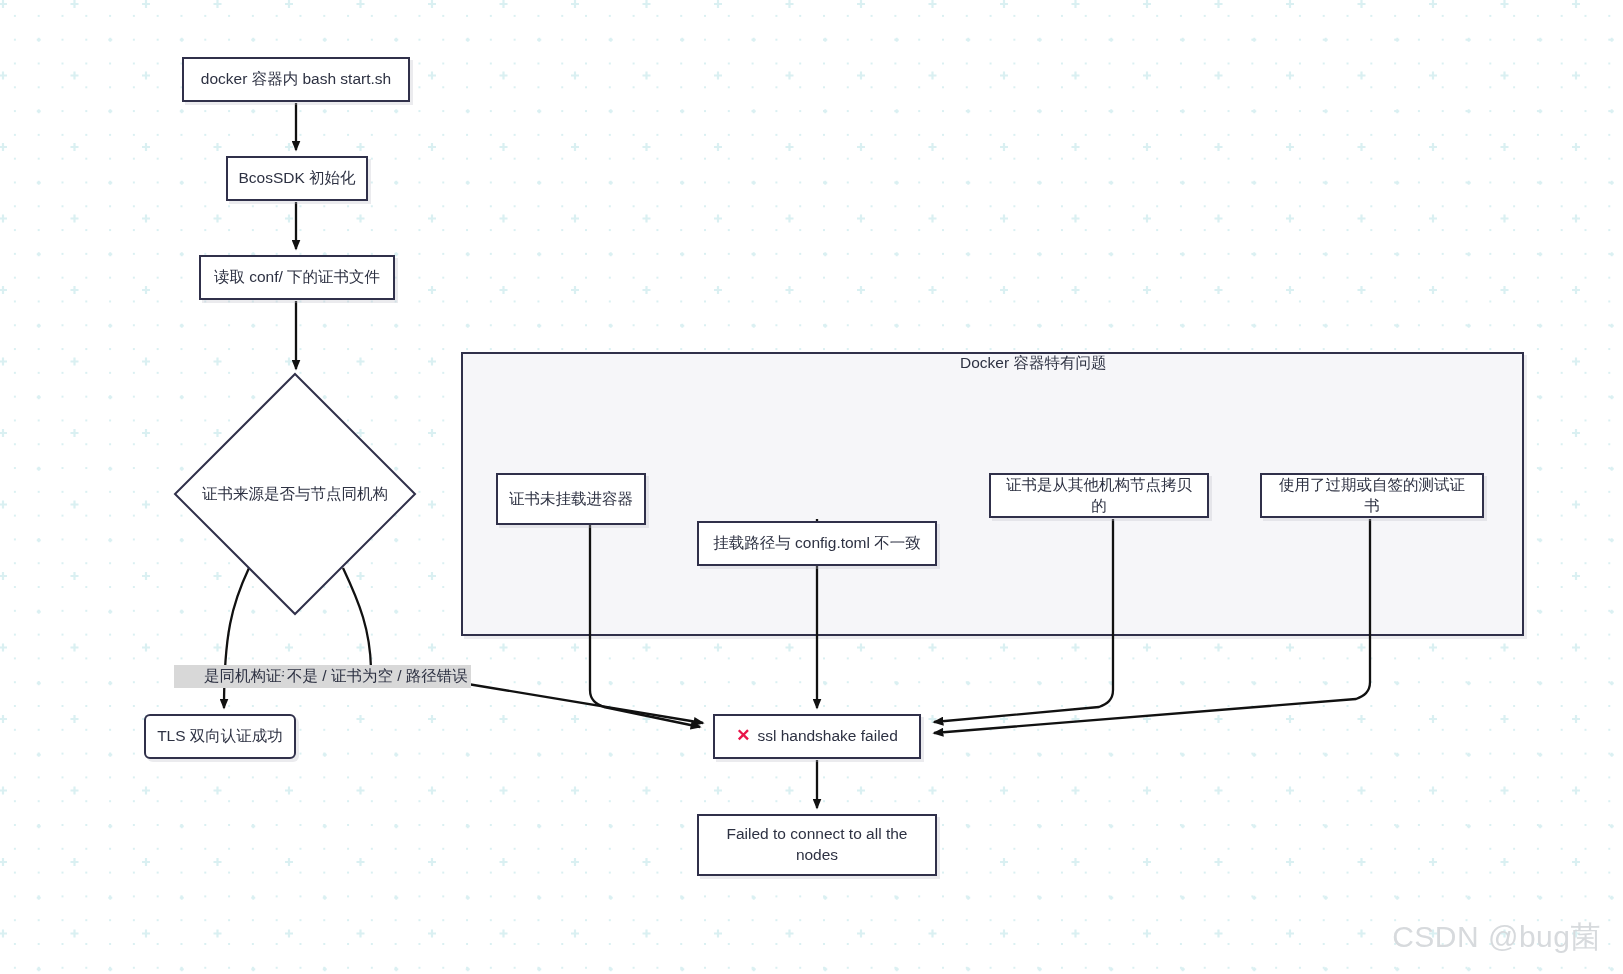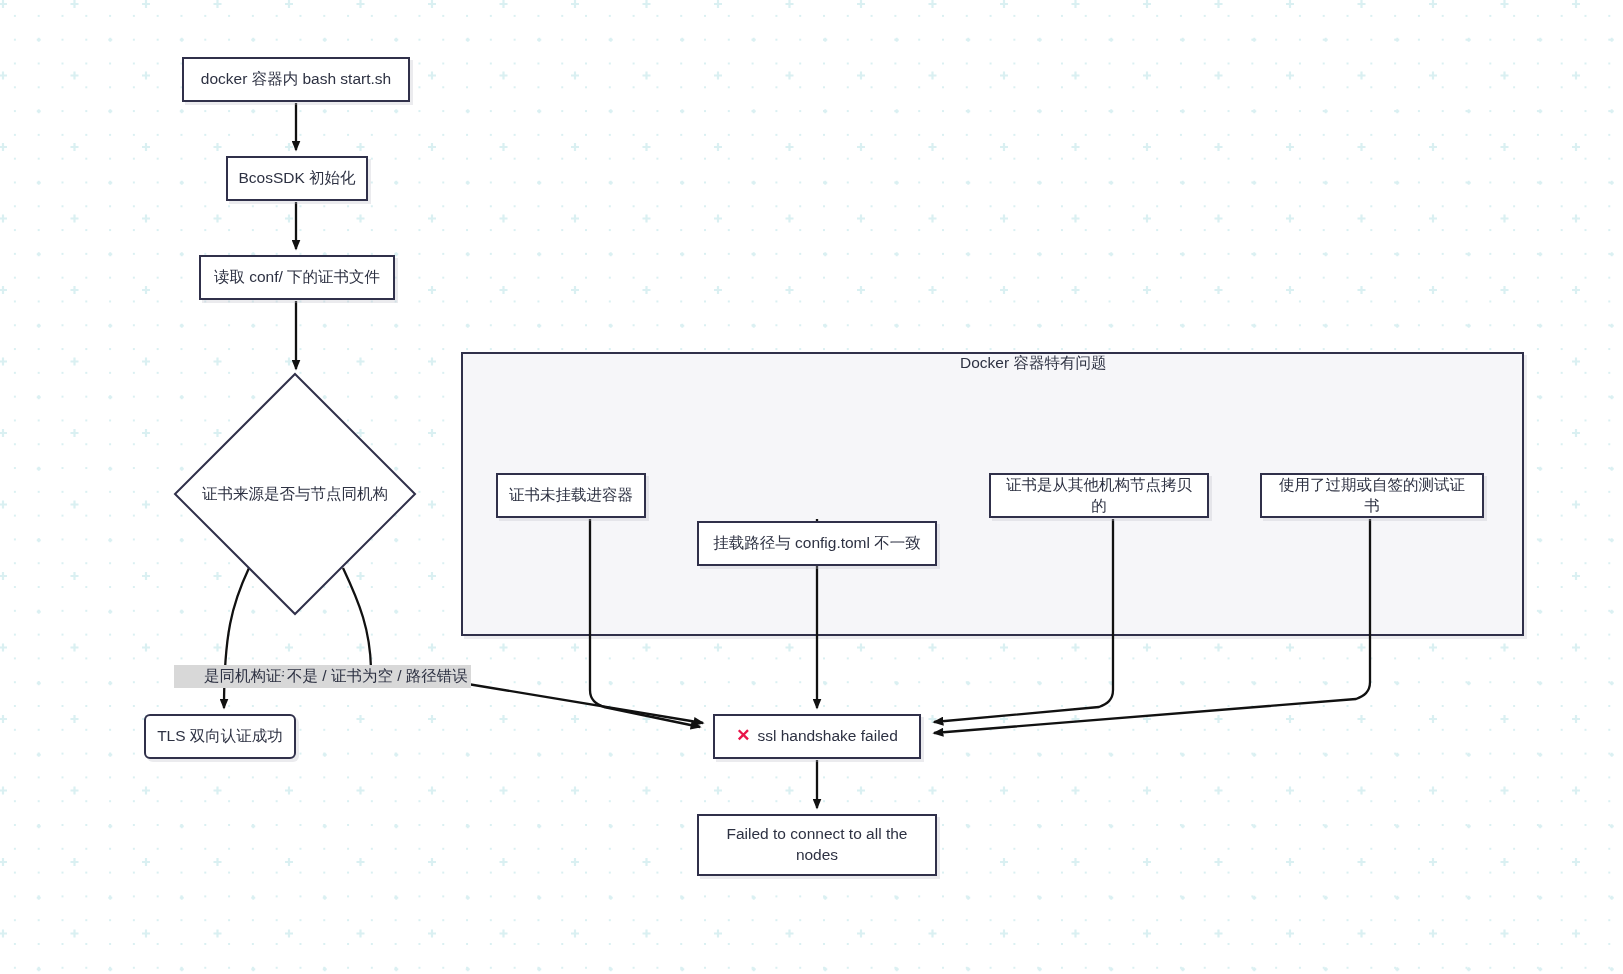--- a/index.html
+++ b/index.html
@@ -486,29 +486,30 @@
       <div class="node" style="left: 713px; top: 714px; width: 208px; height: 45px;">
         <span class="err-row">
           <span class="err-mark">✕</span>
           <span>ssl handshake failed</span>
         </span>
       </div>
       <div class="node" style="left: 697px; top: 814px; width: 240px; height: 62px;">
         <span class="node-inner">Failed to connect to all the
 nodes</span>
       </div>
-      <div class="node" style="left: 496px; top: 473px; width: 150px; height: 45px; text-align: right;">
+      <div class="node" style="left: 496px; top: 473px; width: 150px; height: 52px; text-align: right;">
         <span class="node-inner">证书未挂载进容器</span>
       </div>
       <div class="node" style="left: 697px; top: 473px; width: 240px; height: 45px; margin-top: 48px;">
         <span class="node-inner">挂载路径与 config.toml 不一致</span>
       </div>
       <div class="node" style="left: 989px; top: 473px; width: 220px; height: 45px;">
         <span class="node-inner">证书是从其他机构节点拷贝的</span>
       </div>
       <div class="node" style="left: 1260px; top: 473px; width: 224px; height: 45px;">
         <span class="node-inner">使用了过期或自签的测试证书</span>
       </div>
       <div class="edge-label" style="left: 174px; top: 665px; padding-left: 30px;">是同机构证书</div>
       <div class="edge-label" style="left: 284px; top: 665px;">不是 / 证书为空 / 路径错误</div>
     </div>
 
+  <div class="watermark">CSDN @bug菌</div>
 </div>
 
 </body></html>

